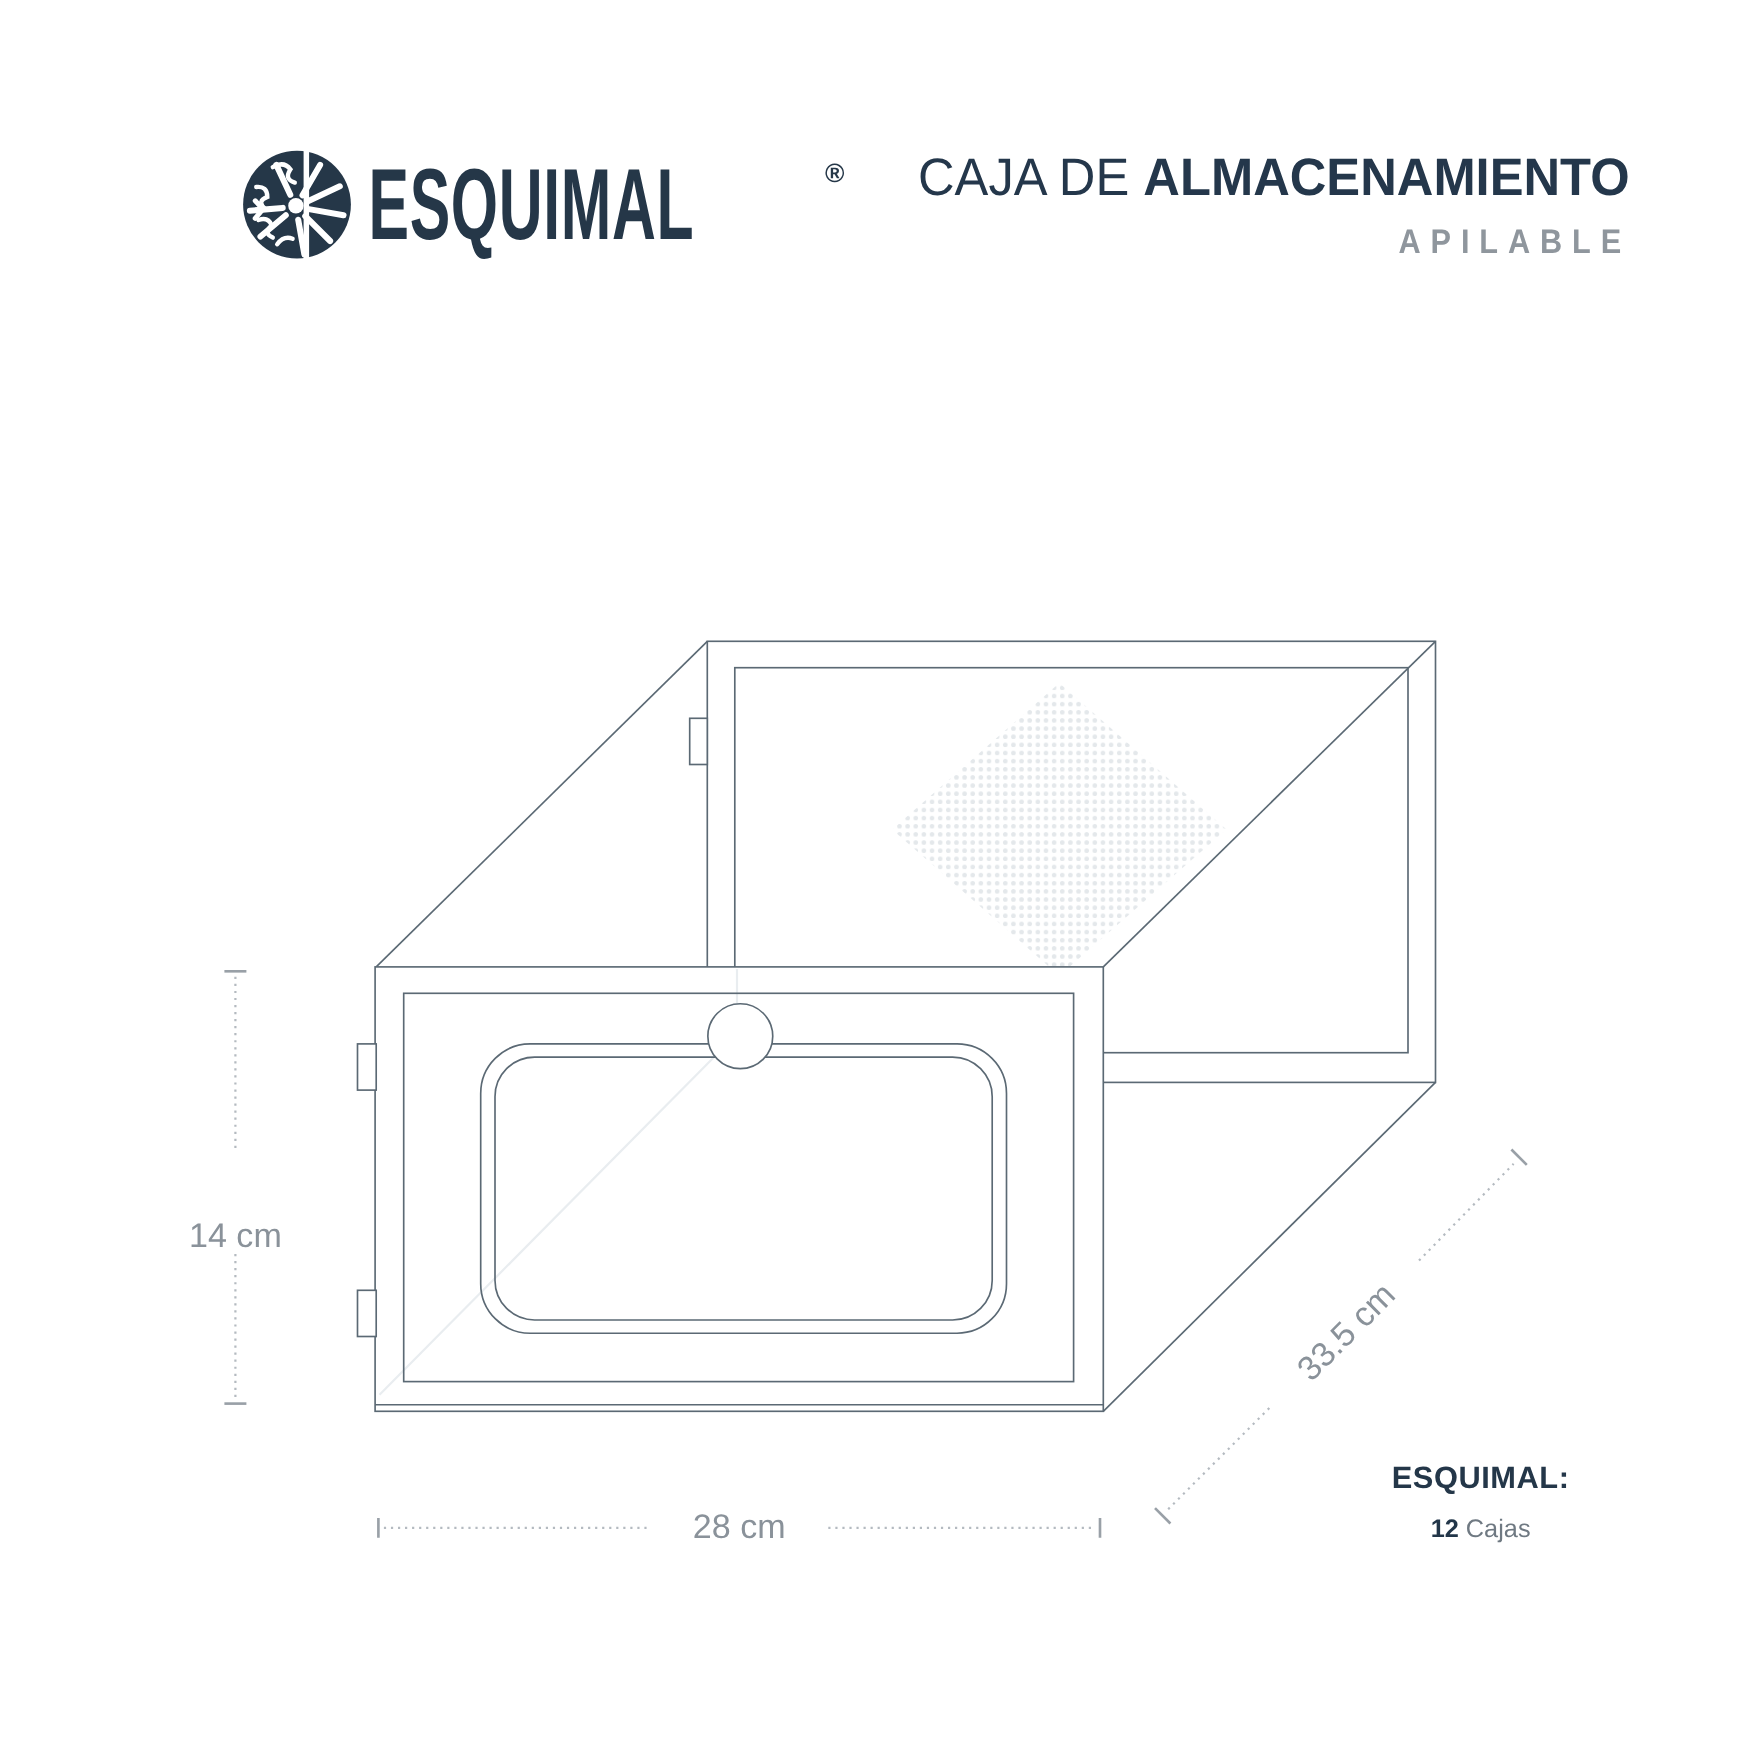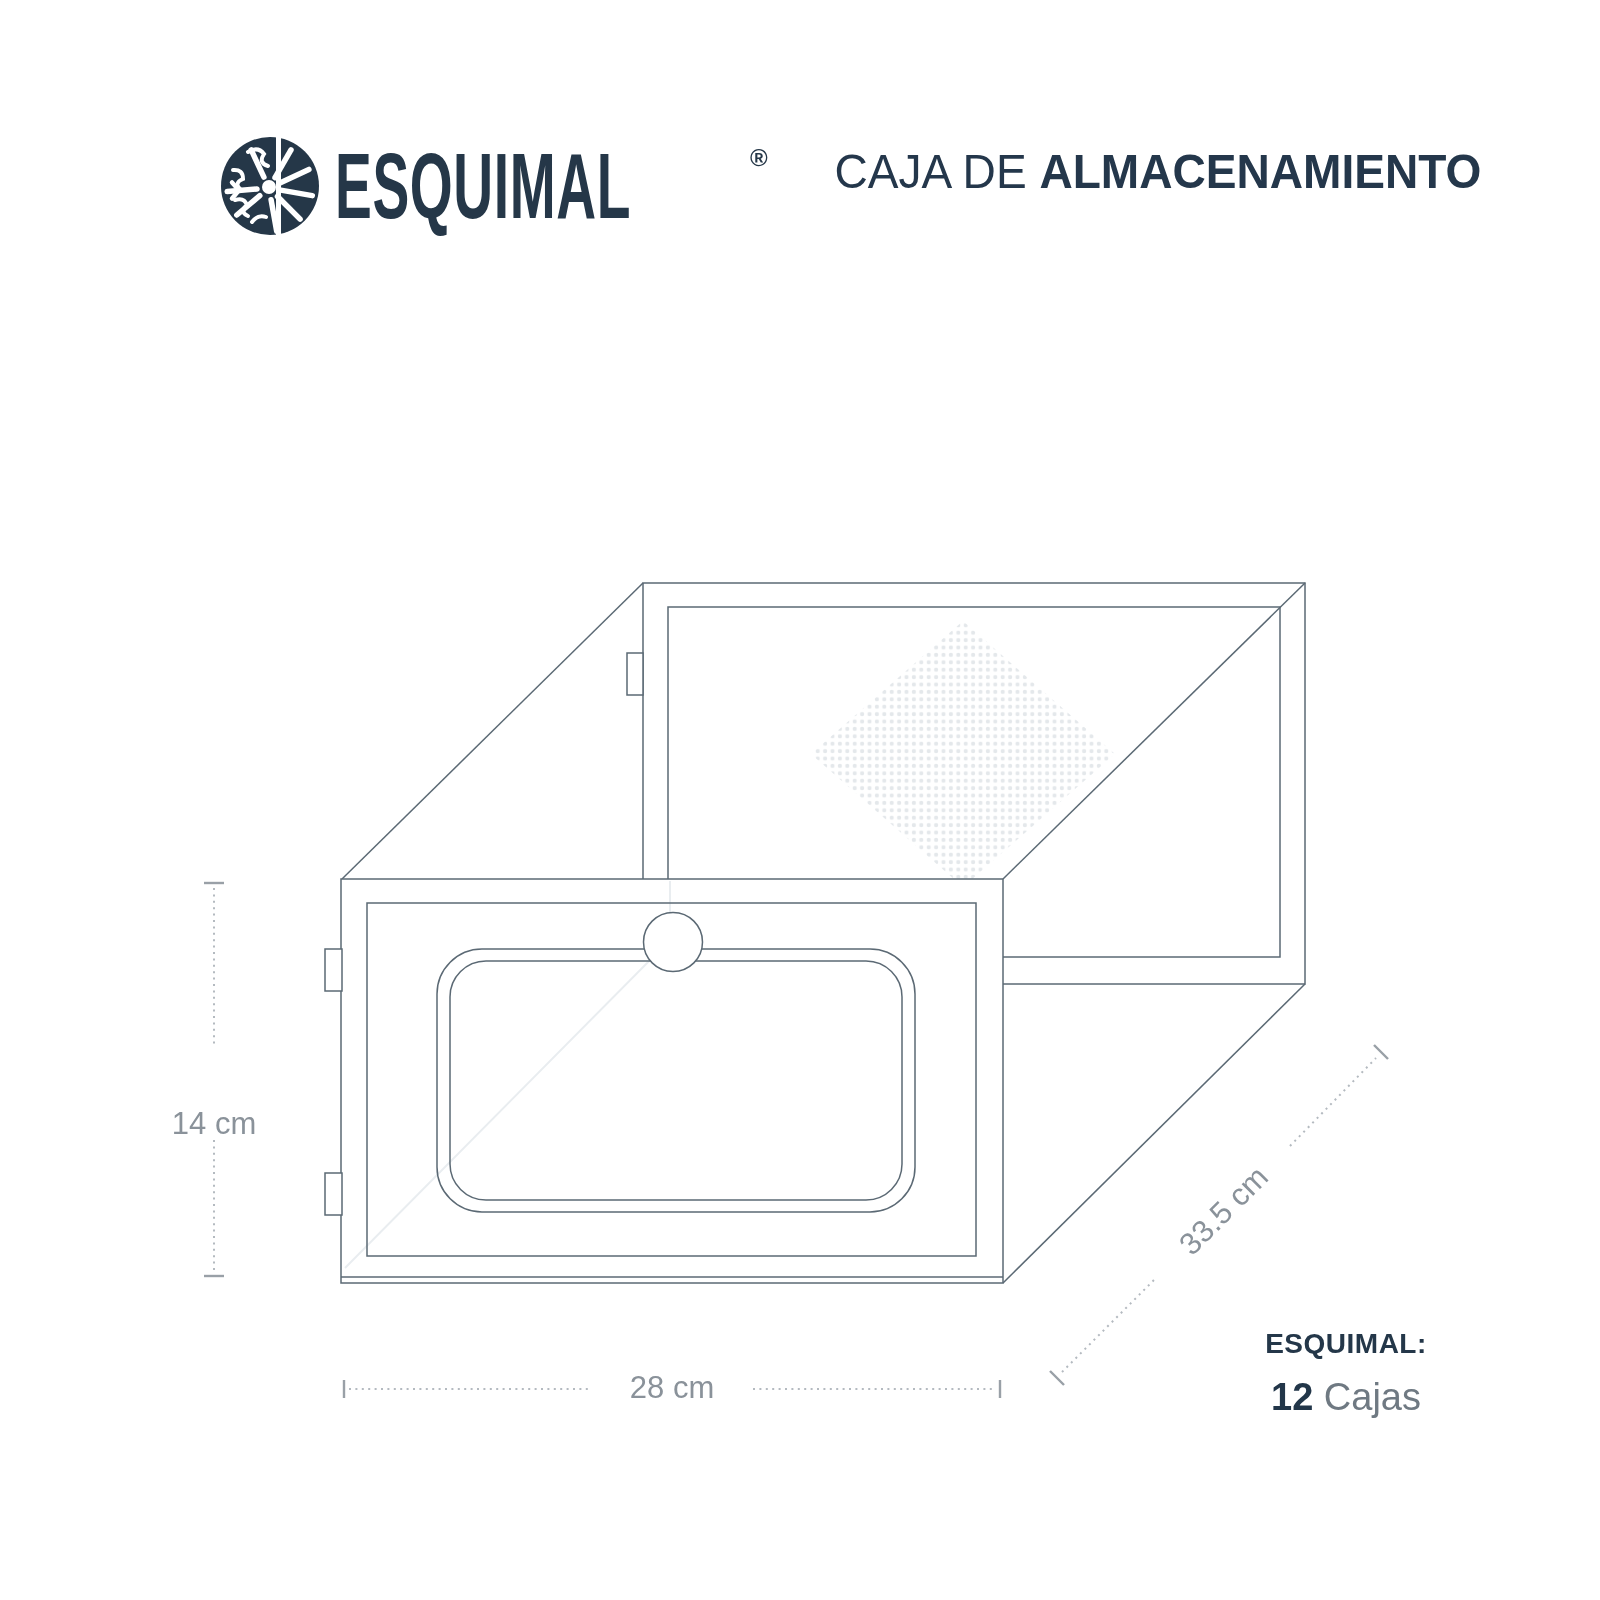--- a/index.html
+++ b/index.html
@@ -7,21 +7,21 @@
         font-family:"Liberation Sans","DejaVu Sans",sans-serif;}
 
   
   .logo{position:absolute;left:218px;top:134px;display:flex;align-items:flex-start;}
   .logo-icon{width:104px;height:104px;display:block;}
   .wordmark-wrap{position:relative;margin-left:13px;margin-top:2px;white-space:nowrap;}
   .wordmark{display:inline-block;font-size:92px;font-weight:800;color:#253748;
             letter-spacing:1px;line-height:100px;transform:scaleX(0.60);transform-origin:0 50%;}
   .reg{position:absolute;left:415px;top:8px;font-size:24px;font-weight:700;color:#253748;}
 
-  .title-block{position:absolute;left:1158px;top:144px;transform:translateX(-50%);
+  .title-block{position:absolute;left:1158px;top:134px;transform:translateX(-50%);
                text-align:right;white-space:nowrap;}
   .title-line{display:inline-block;font-size:48px;color:#24374b;letter-spacing:0px;
               transform:scaleX(0.96);transform-origin:50% 50%;white-space:nowrap;}
   .title-line .reg-weight{font-weight:400;}
   .title-line .bold-weight{font-weight:700;}
   .subtitle{margin-top:13px;display:inline-block;font-size:31px;font-weight:600;color:#8f969d;
             letter-spacing:10px;transform:scaleX(0.90);transform-origin:50% 50%;
             padding-left:10px;white-space:nowrap;}
 
   .medidas{position:absolute;left:800px;top:399px;transform:translateX(-50%);
@@ -36,21 +36,21 @@
   .dim-label{position:absolute;font-size:31px;color:#8a929a;white-space:nowrap;
              transform:translate(-50%,-50%);}
   .dim-height{left:214px;top:1124px;}
   .dim-width{left:672px;top:1388px;}
   .dim-depth{left:1224px;top:1211px;transform:translate(-50%,-50%) rotate(-45deg);}
 
   
   .contains{position:absolute;left:1346px;top:1328px;transform:translateX(-50%);
             text-align:center;white-space:nowrap;}
   .contains-label{font-size:28px;font-weight:700;color:#243749;letter-spacing:0.5px;}
-  .contains-value{margin-top:16px;font-size:38px;color:#6f7982;}
+  .contains-value{margin-top:16px;font-size:23px;color:#6f7982;}
   .contains-value .count{font-weight:700;color:#223649;}
 </style>
 </head>
 <body>
 
 <div class="page">
 
   <div class="logo">
     <svg class="logo-icon" viewBox="0 0 104 104" aria-hidden="true">
       <circle cx="52" cy="52" r="49" fill="#253748"></circle>
@@ -79,20 +79,23 @@
     </svg>
     <div class="wordmark-wrap">
       <span class="wordmark">ESQUIMAL</span>
       <span class="reg">®</span>
     </div>
   </div>
 
   <div class="title-block">
     <div class="title-line">
       <span class="reg-weight">CAJA DE </span><span class="bold-weight">ALMACENAMIENTO</span>
+    </div>
+    <div>
+      <span class="subtitle">APILABLE</span>
     </div>
   </div>
 
 
   <svg class="drawing" viewBox="0 0 1600 1600" aria-hidden="true">
     <defs>
       <pattern id="halftone" width="7.4" height="7.4" patternUnits="userSpaceOnUse">
         <circle cx="3.7" cy="3.7" r="2.1" fill="#e4e8eb"></circle>
       </pattern>
     </defs>

